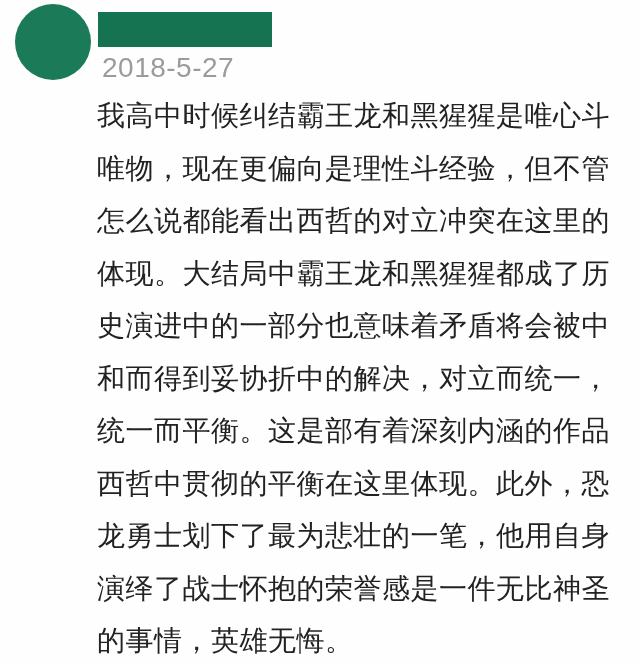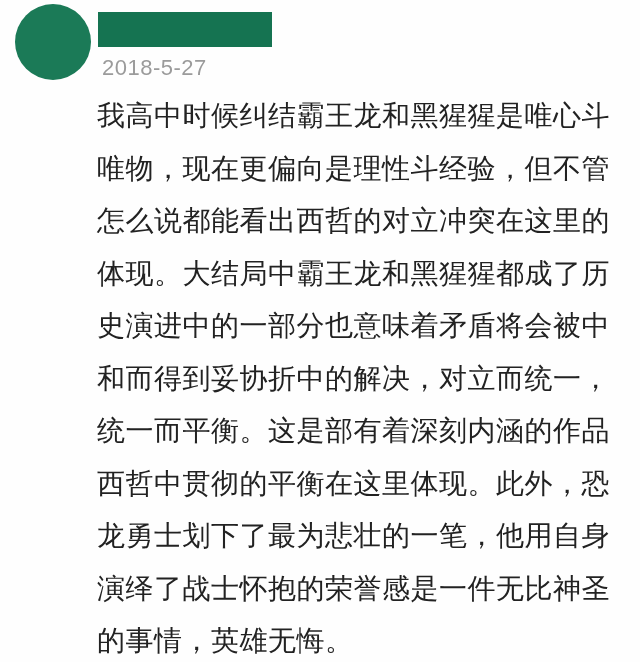--- a/index.html
+++ b/index.html
@@ -32,21 +32,21 @@
     left: 98px;
     top: 12px;
     width: 174px;
     height: 35px;
     background: var(--redaction_green, #157351);
   }
   .timestamp {
     position: absolute;
     left: 102px;
     top: 55px;
-    font-size: 22px;
+    font-size: 28px;
     line-height: 26px;
     color: var(--date_gray, #9b9b9b);
     letter-spacing: 0.5px;
   }
   .comment-text {
     position: absolute;
     left: 97px;
     top: 90px;
     width: 520px;
     font-size: 28px;

